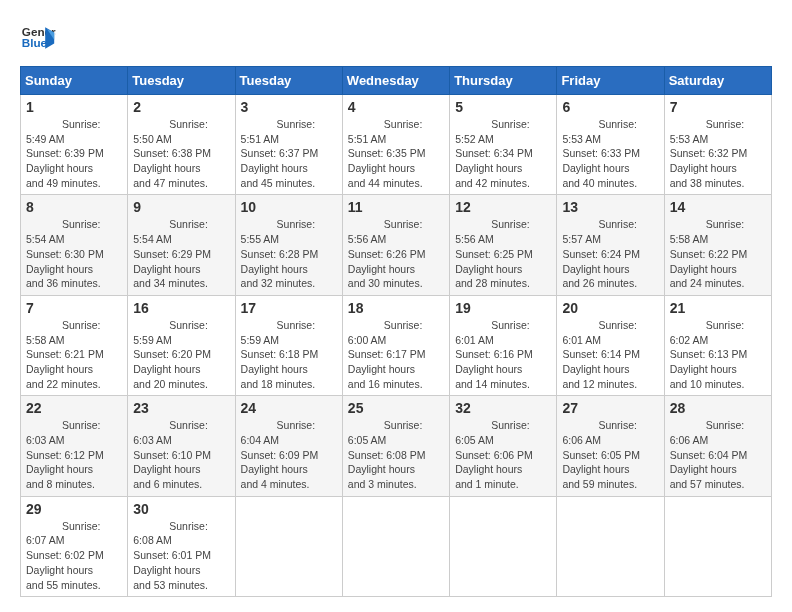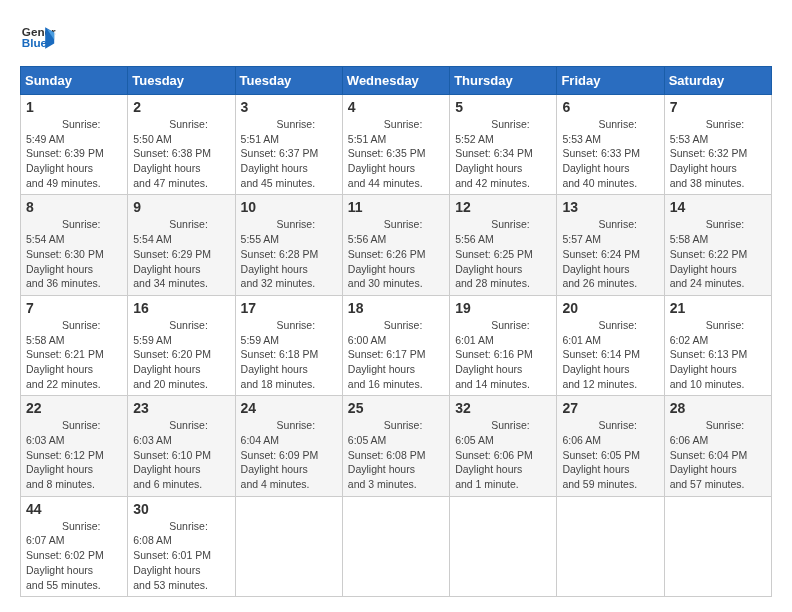--- a/index.html
+++ b/index.html
@@ -144,21 +144,21 @@
       <tr>
         <td><span class="day-number">22</span><span class="day-info">Sunrise: 6:03 AM<br>Sunset: 6:12 PM<br>Daylight hours<br>and 8 minutes.</span></td>
         <td><span class="day-number">23</span><span class="day-info">Sunrise: 6:03 AM<br>Sunset: 6:10 PM<br>Daylight hours<br>and 6 minutes.</span></td>
         <td><span class="day-number">24</span><span class="day-info">Sunrise: 6:04 AM<br>Sunset: 6:09 PM<br>Daylight hours<br>and 4 minutes.</span></td>
         <td><span class="day-number">25</span><span class="day-info">Sunrise: 6:05 AM<br>Sunset: 6:08 PM<br>Daylight hours<br>and 3 minutes.</span></td>
         <td><span class="day-number">32</span><span class="day-info">Sunrise: 6:05 AM<br>Sunset: 6:06 PM<br>Daylight hours<br>and 1 minute.</span></td>
         <td><span class="day-number">27</span><span class="day-info">Sunrise: 6:06 AM<br>Sunset: 6:05 PM<br>Daylight hours<br>and 59 minutes.</span></td>
         <td><span class="day-number">28</span><span class="day-info">Sunrise: 6:06 AM<br>Sunset: 6:04 PM<br>Daylight hours<br>and 57 minutes.</span></td>
       </tr>
       <tr>
-        <td><span class="day-number">44</span><span class="day-info">Sunrise: 6:07 AM<br>Sunset: 6:02 PM<br>Daylight hours<br>and 55 minutes.</span></td>
+        <td><span class="day-number">29</span><span class="day-info">Sunrise: 6:07 AM<br>Sunset: 6:02 PM<br>Daylight hours<br>and 55 minutes.</span></td>
         <td><span class="day-number">30</span><span class="day-info">Sunrise: 6:08 AM<br>Sunset: 6:01 PM<br>Daylight hours<br>and 53 minutes.</span></td>
         <td class="empty-cell"></td>
         <td class="empty-cell"></td>
         <td class="empty-cell"></td>
         <td class="empty-cell"></td>
         <td class="empty-cell"></td>
       </tr>
     </tbody>
 </table>
 

